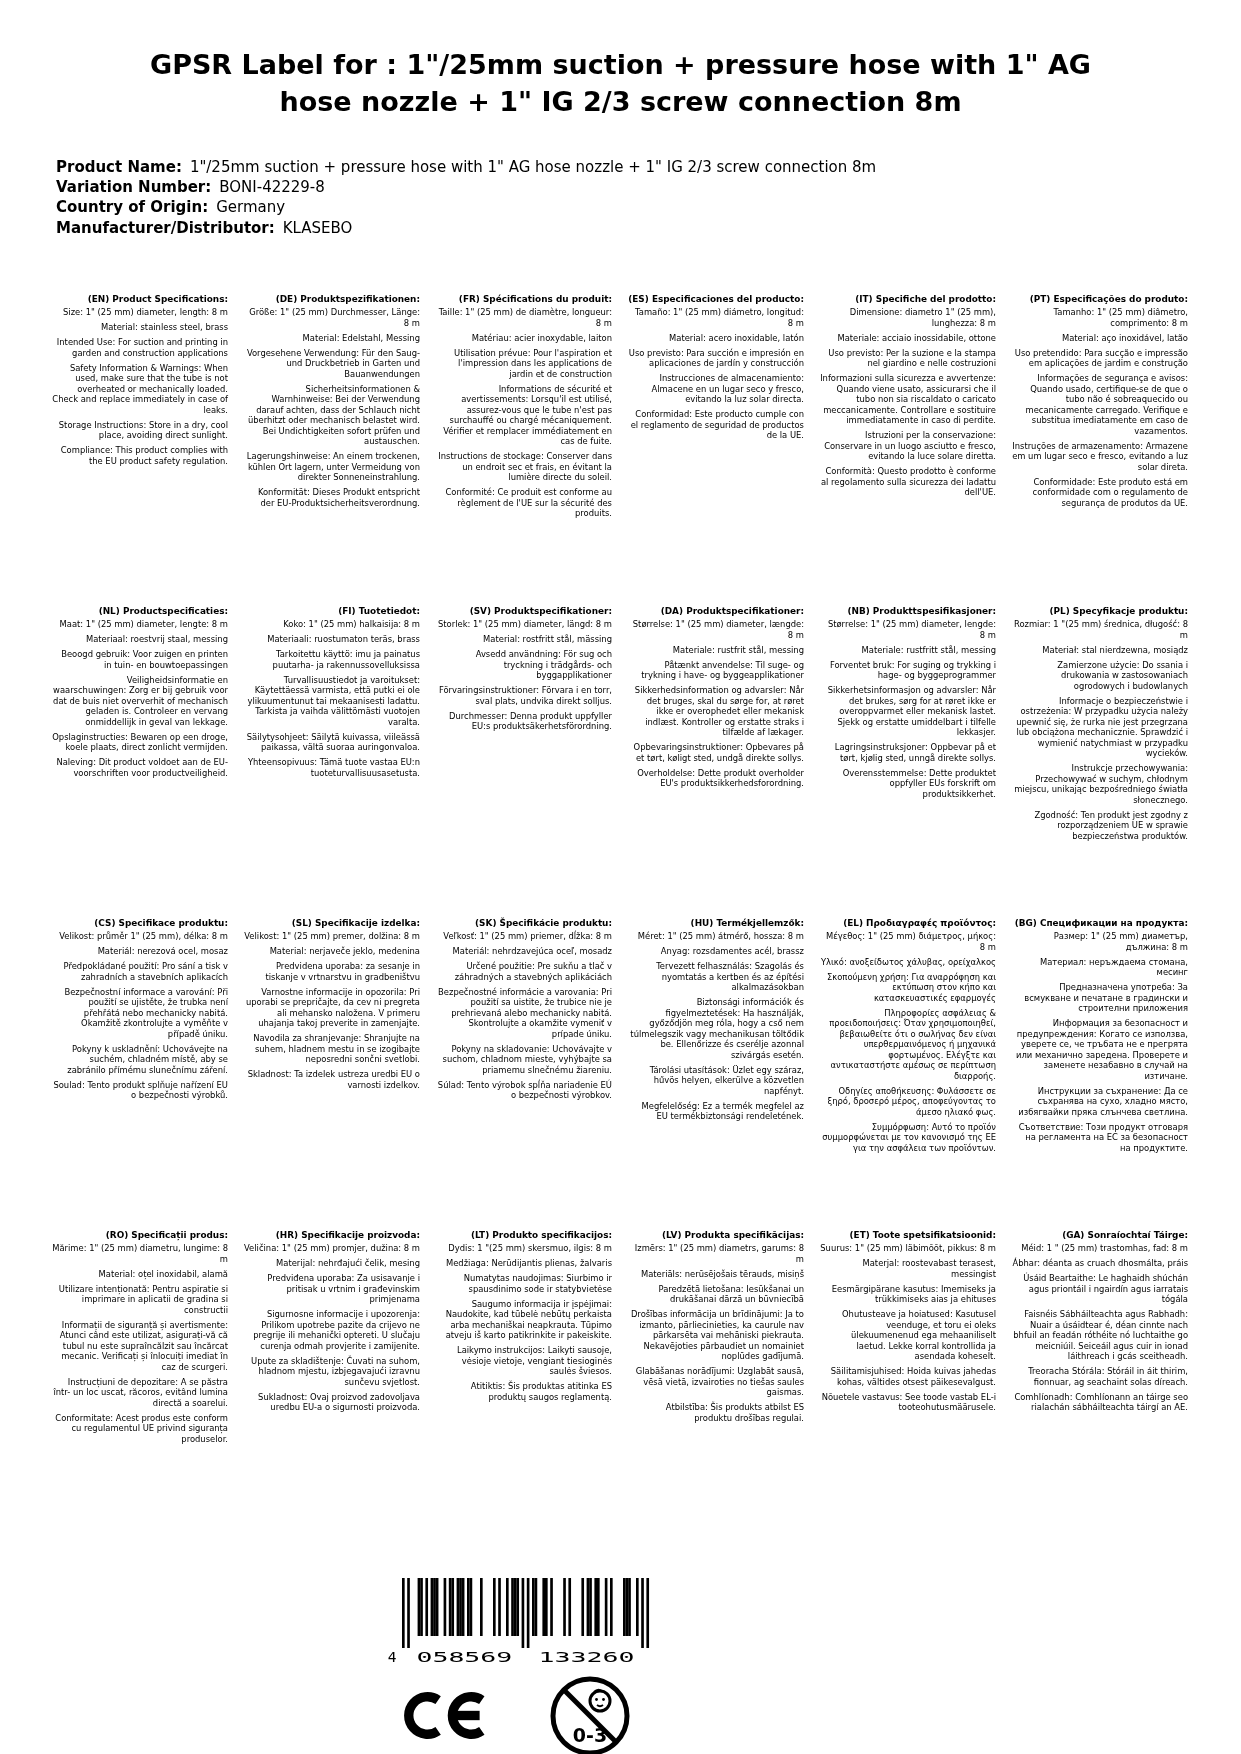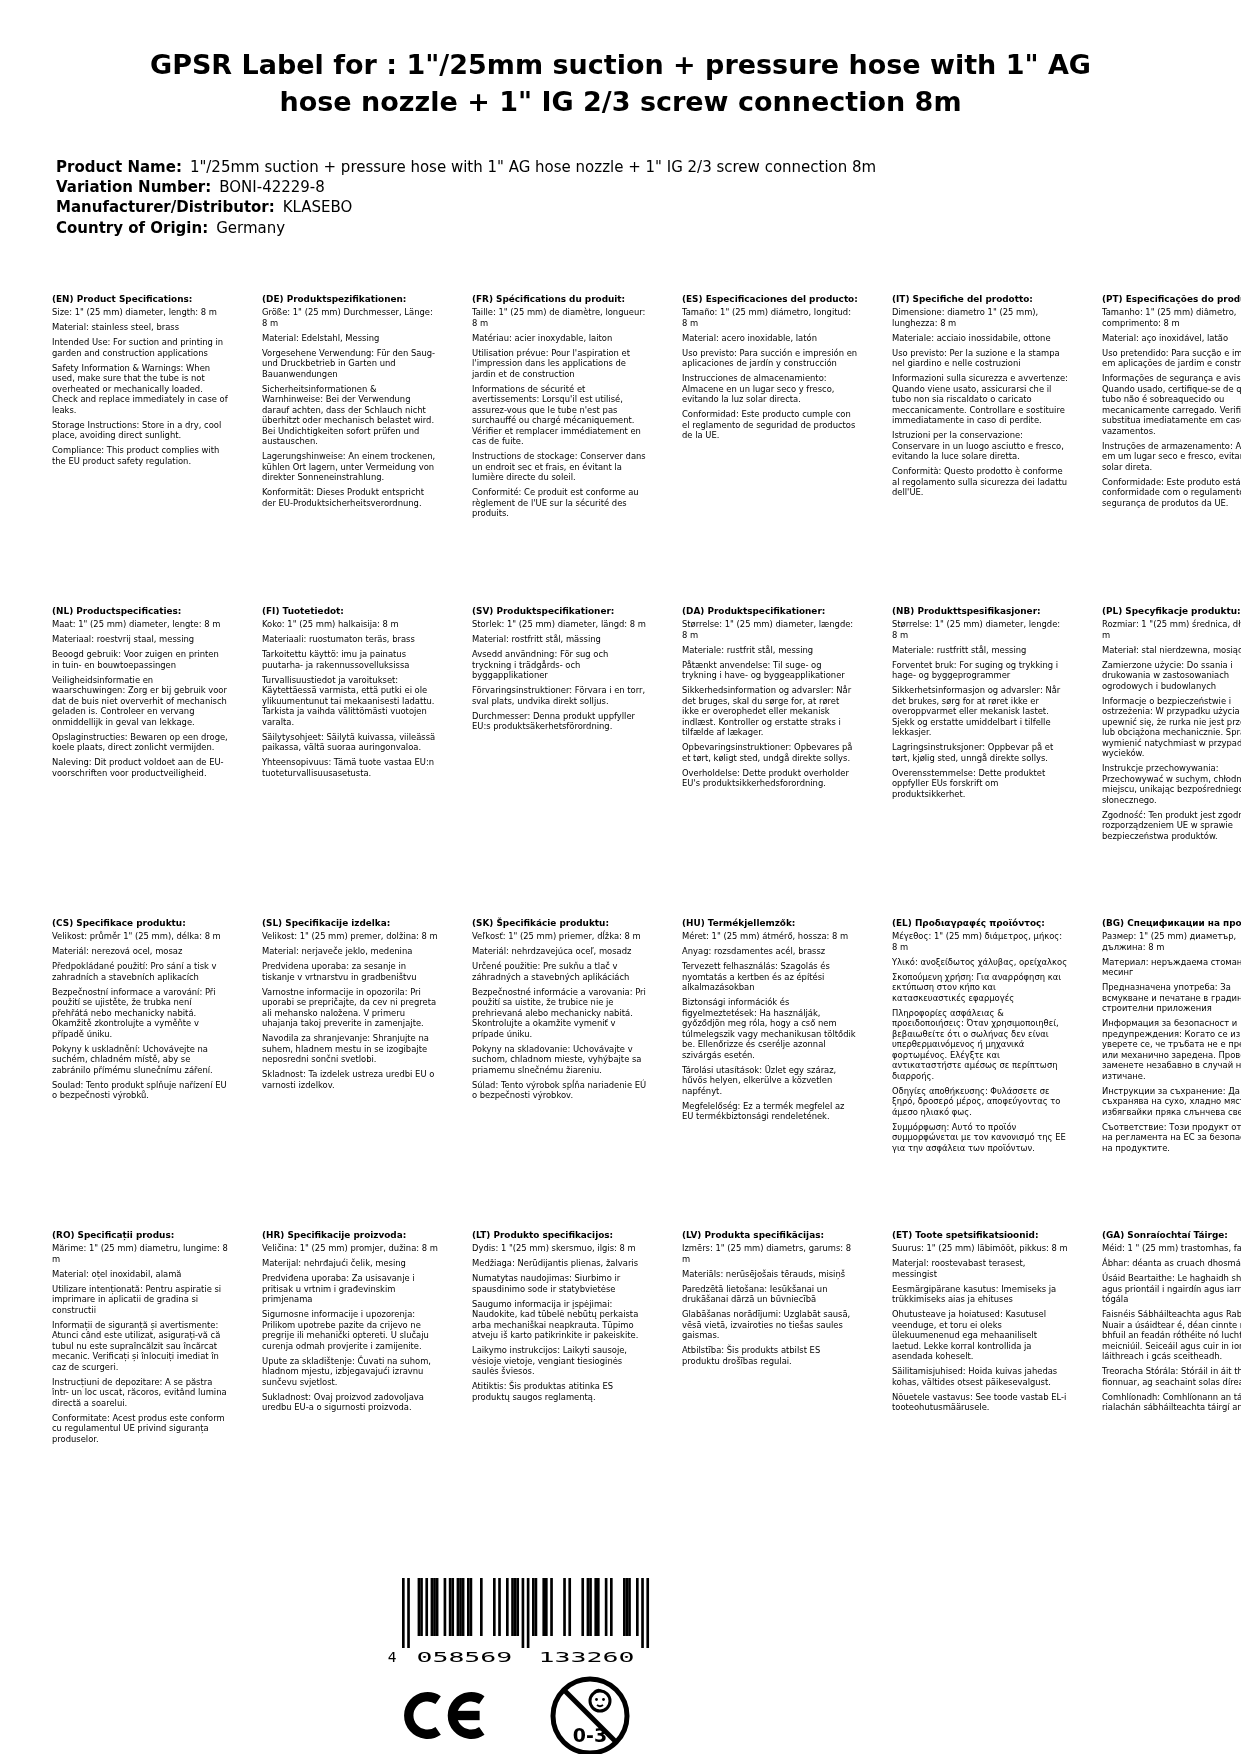--- a/index.html
+++ b/index.html
@@ -9,43 +9,43 @@
   }
   .title{
     margin:0 auto;padding-top:46px;max-width:980px;text-align:center;
     font-size:27px;font-weight:bold;line-height:1.38;
   }
   .info{margin:36px 0 0 56px;font-size:15px;line-height:1.36;}
   .info .row{white-space:nowrap;}
   .info .label{font-weight:bold;}
   .info .value{margin-left:8px;font-weight:normal;}
   .grid{
-    display:grid;grid-template-columns:repeat(6,176px);column-gap:34px;
-    grid-auto-rows:312px;margin:56px 0 0 52px;
+    display:grid;grid-template-columns:repeat(6,176px);column-gap:16px;
+    grid-auto-rows:312px;margin:56px 0 0 52px;text-align:right;
   }
   .block{font-size:8.4px;line-height:1.25;overflow:visible;}
   .block h3{font-size:8.9px;margin:0 0 2px 0;white-space:nowrap;overflow:visible;}
   .block p{margin:0 0 4.5px 0;}
   .barcode{position:absolute;left:386px;top:1578px;}
   .barcode svg rect{fill:#000;}
   .ce{position:absolute;left:404px;top:1688px;}
   .age{position:absolute;left:548px;top:1674px;}
 </style>
 </head>
 <body>
 
 <div class="page">
 
   <h1 class="title">GPSR Label for : 1"/25mm suction + pressure hose with 1" AG hose nozzle + 1" IG 2/3 screw connection 8m</h1>
 
   <div class="info">
       <div class="row"><span class="label">Product Name:</span><span class="value">1"/25mm suction + pressure hose with 1" AG hose nozzle + 1" IG 2/3 screw connection 8m</span></div>
       <div class="row"><span class="label">Variation Number:</span><span class="value">BONI-42229-8</span></div>
+      <div class="row"><span class="label">Country of Origin:</span><span class="value">Germany</span></div>
       <div class="row"><span class="label">Manufacturer/Distributor:</span><span class="value">KLASEBO</span></div>
-      <div class="row"><span class="label">Country of Origin:</span><span class="value">Germany</span></div>
     </div>
 
   <div class="grid">
       <div class="block">
         <h3>(EN) Product Specifications:</h3>
         <p>Size: 1" (25 mm) diameter, length: 8 m</p>
         <p>Material: stainless steel, brass</p>
         <p>Intended Use: For suction and printing in garden and construction applications</p>
         <p>Safety Information &amp; Warnings: When used, make sure that the tube is not overheated or mechanically loaded. Check and replace immediately in case of leaks.</p>
         <p>Storage Instructions: Store in a dry, cool place, avoiding direct sunlight.</p>
@@ -227,20 +227,21 @@
         <p>Numatytas naudojimas: Siurbimo ir spausdinimo sode ir statybvietėse</p>
         <p>Saugumo informacija ir įspėjimai: Naudokite, kad tūbelė nebūtų perkaista arba mechaniškai neapkrauta. Tūpimo atveju iš karto patikrinkite ir pakeiskite.</p>
         <p>Laikymo instrukcijos: Laikyti sausoje, vėsioje vietoje, vengiant tiesioginės saulės šviesos.</p>
         <p>Atitiktis: Šis produktas atitinka ES produktų saugos reglamentą.</p>
       </div>
       <div class="block">
         <h3>(LV) Produkta specifikācijas:</h3>
         <p>Izmērs: 1" (25 mm) diametrs, garums: 8 m</p>
         <p>Materiāls: nerūsējošais tērauds, misiņš</p>
         <p>Paredzētā lietošana: Iesūkšanai un drukāšanai dārzā un būvniecībā</p>
+        <p>Drošības informācija un brīdinājumi: Ja to izmanto, pārliecinieties, ka caurule nav pārkarsēta vai mehāniski piekrauta. Nekavējoties pārbaudiet un nomainiet noplūdes gadījumā.</p>
         <p>Glabāšanas norādījumi: Uzglabāt sausā, vēsā vietā, izvairoties no tiešas saules gaismas.</p>
         <p>Atbilstība: Šis produkts atbilst ES produktu drošības regulai.</p>
       </div>
       <div class="block">
         <h3>(ET) Toote spetsifikatsioonid:</h3>
         <p>Suurus: 1" (25 mm) läbimõõt, pikkus: 8 m</p>
         <p>Materjal: roostevabast terasest, messingist</p>
         <p>Eesmärgipärane kasutus: Imemiseks ja trükkimiseks aias ja ehituses</p>
         <p>Ohutusteave ja hoiatused: Kasutusel veenduge, et toru ei oleks ülekuumenenud ega mehaaniliselt laetud. Lekke korral kontrollida ja asendada koheselt.</p>
         <p>Säilitamisjuhised: Hoida kuivas jahedas kohas, vältides otsest päikesevalgust.</p>

